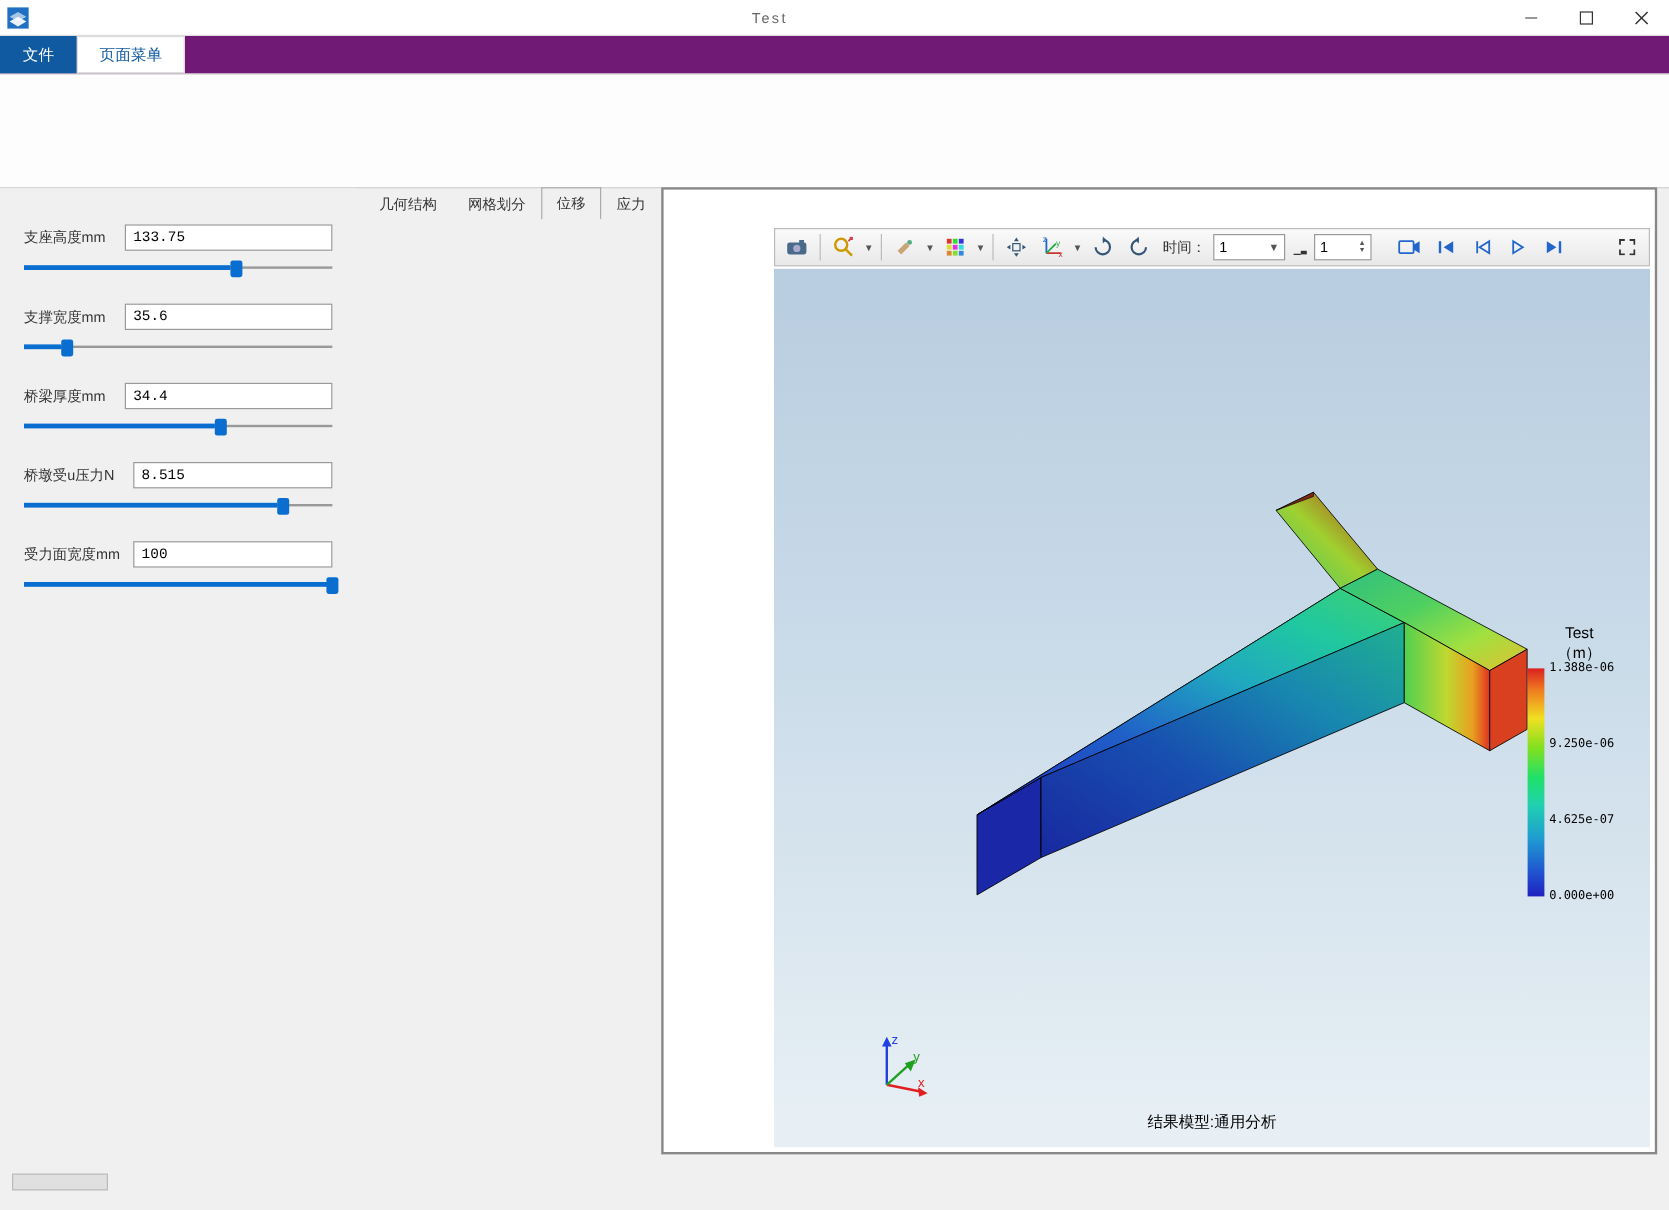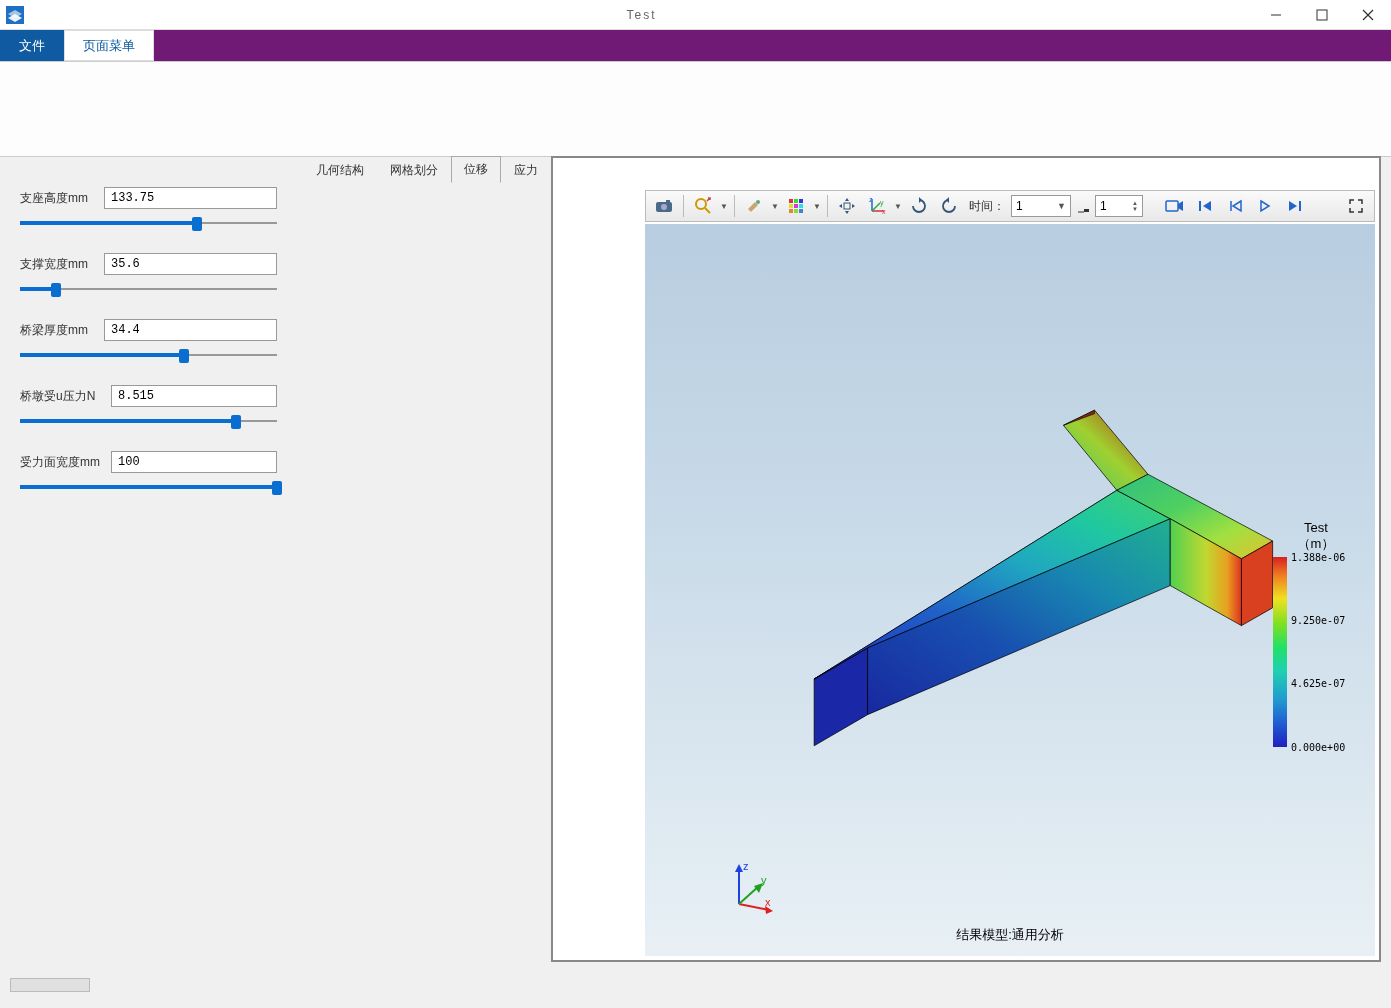--- a/index.html
+++ b/index.html
@@ -670,21 +670,21 @@
 
         <div class="legend">
           <div class="legend-title">
             <span>Test</span><br>
             <span>（m）</span>
           </div>
           <div class="legend-body">
             <div class="legend-bar"></div>
             <div class="legend-labels">
               <span style="top:0%">1.388e-06</span>
-              <span style="top:33%">9.250e-07</span>
+              <span style="top:33%">9.250e-06</span>
               <span style="top:66%">4.625e-07</span>
               <span style="top:100%">0.000e+00</span>
             </div>
           </div>
         </div>
 
       </div>
 
     </div>
   </div>

